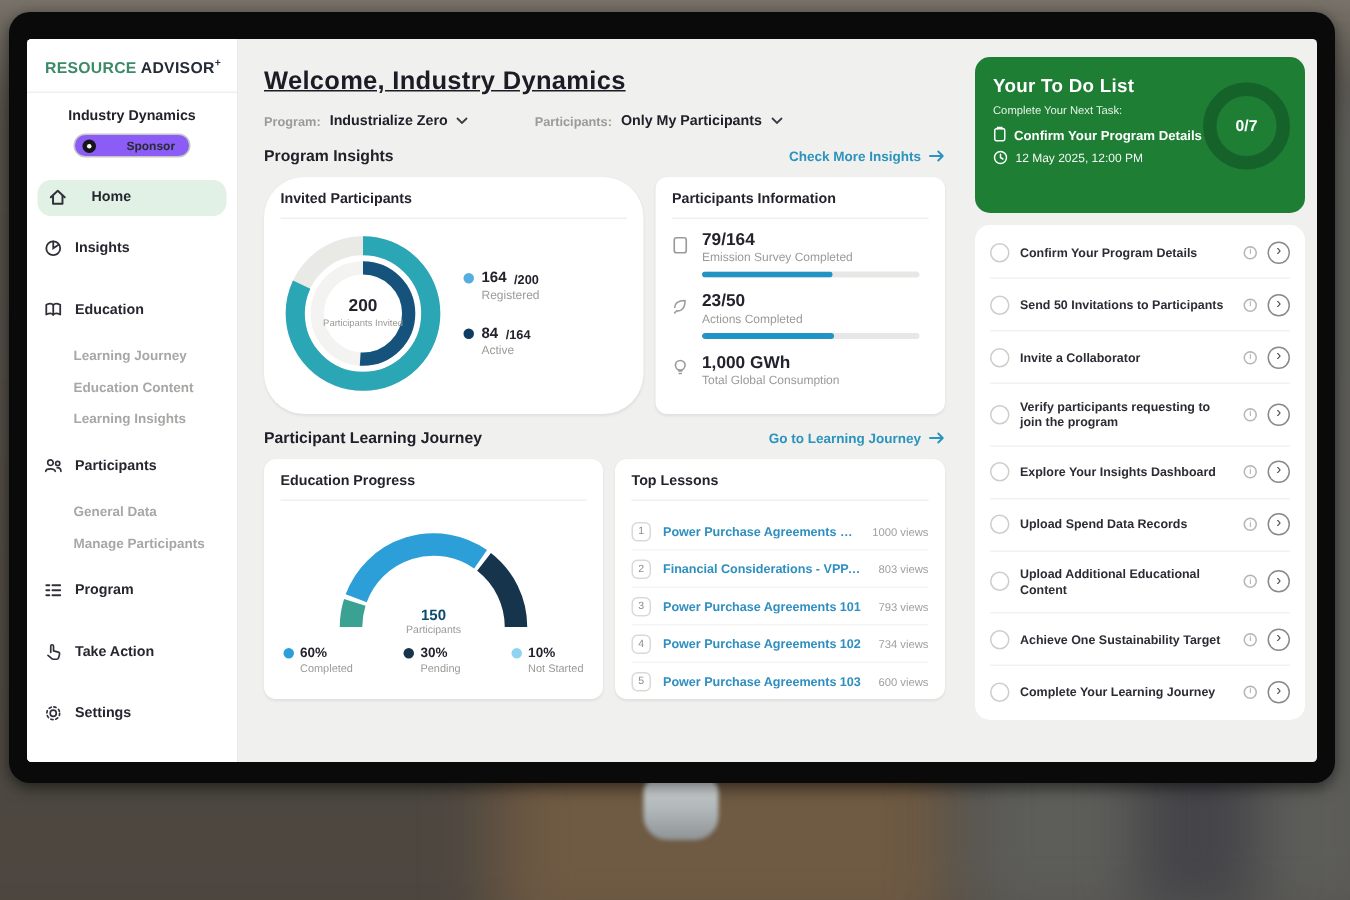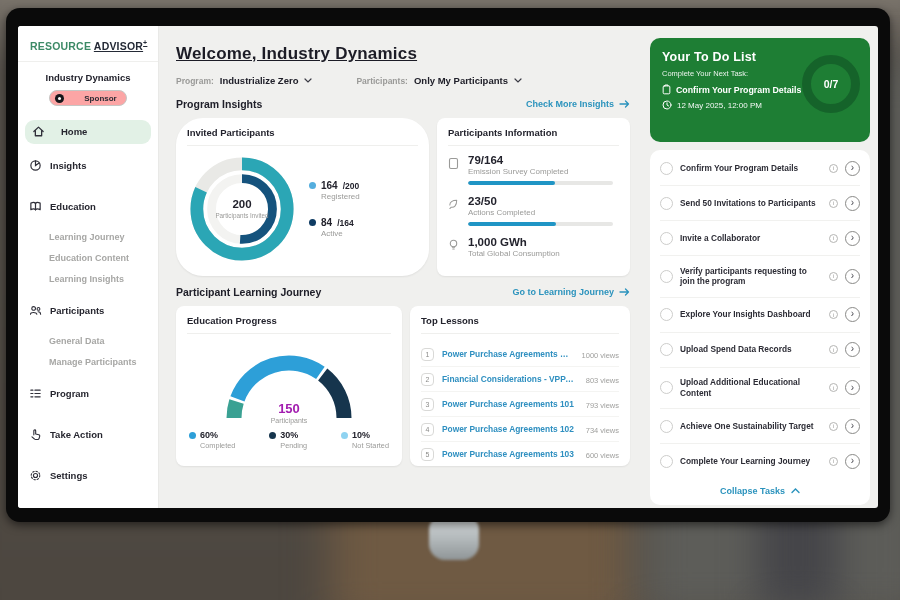--- a/index.html
+++ b/index.html
@@ -14,24 +14,24 @@
   .stand { position:absolute; left:429px; top:518px; width:50px; height:42px;
     background:linear-gradient(180deg,#eef2f2,#b9bfc1 40%,#8f9597); border-radius:10px 10px 16px 16px; filter:blur(1.5px); }
 
   .monitor { position:absolute; left:6px; top:8px; width:884px; height:514px; background:#0a0a0a;
     border-radius:14px; padding:18px 12px 14px 12px; box-shadow:0 3px 10px rgba(0,0,0,.55); }
   .screen { width:860px; height:482px; background:#f0f0ee; border-radius:3px; overflow:hidden; display:flex; }
 
   
   .sidebar { width:141px; background:#fff; border-right:1px solid #e9e9e7; flex-shrink:0; }
   .logo { padding:13px 12px 9px; border-bottom:1px solid #efefed; font-size:10.5px; font-weight:800; letter-spacing:.2px; white-space:nowrap; }
-  .logo .g { color:#3c8a66; } .logo .d { color:#242a36;text-decoration:underline; } .logo sup { font-size:7px; }
+  .logo .g { color:#3c8a66; } .logo .d { color:#242a36; } .logo sup { font-size:7px; }
   .org { text-align:center; padding:10px 6px 10px; }
   .org-name { font-size:9.5px; font-weight:800; color:#22222c; margin-bottom:6px; }
-  .sponsor { display:inline-flex; align-items:flex-end; gap:20px; border:1px solid #c6c6c4; border-radius:10px; padding:2.5px 9px 2.5px 5px; background:#fca5a5; cursor:pointer; }
+  .sponsor { display:inline-flex; align-items:flex-end; gap:20px; border:1px solid #c6c6c4; border-radius:10px; padding:2.5px 9px 2.5px 5px; background:#8b5cf6; cursor:pointer; }
   .sponsor-dot { width:9px; height:9px; border-radius:50%; background:#16161a; position:relative; }
   .sponsor-dot::after { content:""; position:absolute; left:3px; top:3px; width:3px; height:3px; border-radius:50%; background:#fff; }
   .sponsor-label { font-size:8px; font-weight:700; color:#2a2a33; }
   .nav { padding:2px 0; }
   .nav-item { display:flex; align-items:center; gap:8px; padding:14px 11px; font-size:9.5px; font-weight:800; color:#26262f; cursor:pointer; }
   .nav-item svg { flex-shrink:0; stroke:#30303a; }
   .nav-item.active { background:#e2f1e6; border-radius:9px; margin:1px 7px; padding:5.5px 7px;gap:16px; }
   .nav-sub { padding:5.5px 11px 5.5px 31px; font-size:9px; font-weight:600; color:#a7a7a5; cursor:pointer; }
 
   
@@ -70,21 +70,21 @@
   .info-body { flex:1; }
   .info-val { font-size:11.5px; font-weight:800; color:#23232d; }
   .info-label { font-size:8px; color:#9a9a98; margin-top:1px; }
   .bar-track { width:96%; height:4px; border-radius:2px; background:#e7e7e5; margin-top:5px; overflow:hidden; }
   .bar-fill { height:4px; border-radius:2px; background:#2095c5; }
 
   
   .edu-card { width:226px; height:160px; }
   .gauge-wrap { position:relative; width:150px; height:82px; margin:4px auto 6px; }
   .gauge-center { position:absolute; left:0; right:0; bottom:0; text-align:center; }
-  .gauge-center .v { font-size:13px; font-weight:800; color:#a21caf;margin-top:34px; }
+  .gauge-center .v { font-size:10px; font-weight:800; color:#0c4a6e;margin-top:34px; }
   .gauge-center .l { font-size:7px; color:#9a9a98; margin-top:1px; }
   .gauge-legend { display:flex; justify-content:space-between; padding:0 2px; }
   .gl-item { display:flex; gap:4px; }
   .gl-dot { width:7px; height:7px; border-radius:50%; margin-top:2px; flex-shrink:0; }
   .gl-pct { font-size:9px; font-weight:800; color:#23232d; }
   .gl-label { font-size:7.3px; color:#9a9a98; margin-top:1px; }
 
   
   .lessons-card { flex:1; height:160px; overflow:hidden; }
   .lesson { display:flex; align-items:center; gap:8px; padding:5.5px 0; border-bottom:1px solid #f4f4f2; }
@@ -459,25 +459,19 @@
             <span class="task-label">Achieve One Sustainability Target</span>
             <span class="info-dot"></span>
             <span class="task-go"></span>
           </div>
           <div class="task" style="border-bottom:none">
             <span class="task-check"></span>
             <span class="task-label">Complete Your Learning Journey</span>
             <span class="info-dot"></span>
             <span class="task-go"></span>
           </div>
-          <div class="collapse-row">
-            <span>Collapse Tasks</span>
-            <svg width="9" height="6" viewBox="0 0 9 6" fill="none" stroke="#2b93bd" stroke-width="1.4" stroke-linecap="round">
-                <path d="M1 4.5 L4.5 1 L8 4.5"></path>
-              </svg>
-          </div>
         </div>
 
       </div>
 
     </div>
   </div>
 </div>
 
 </body></html>

